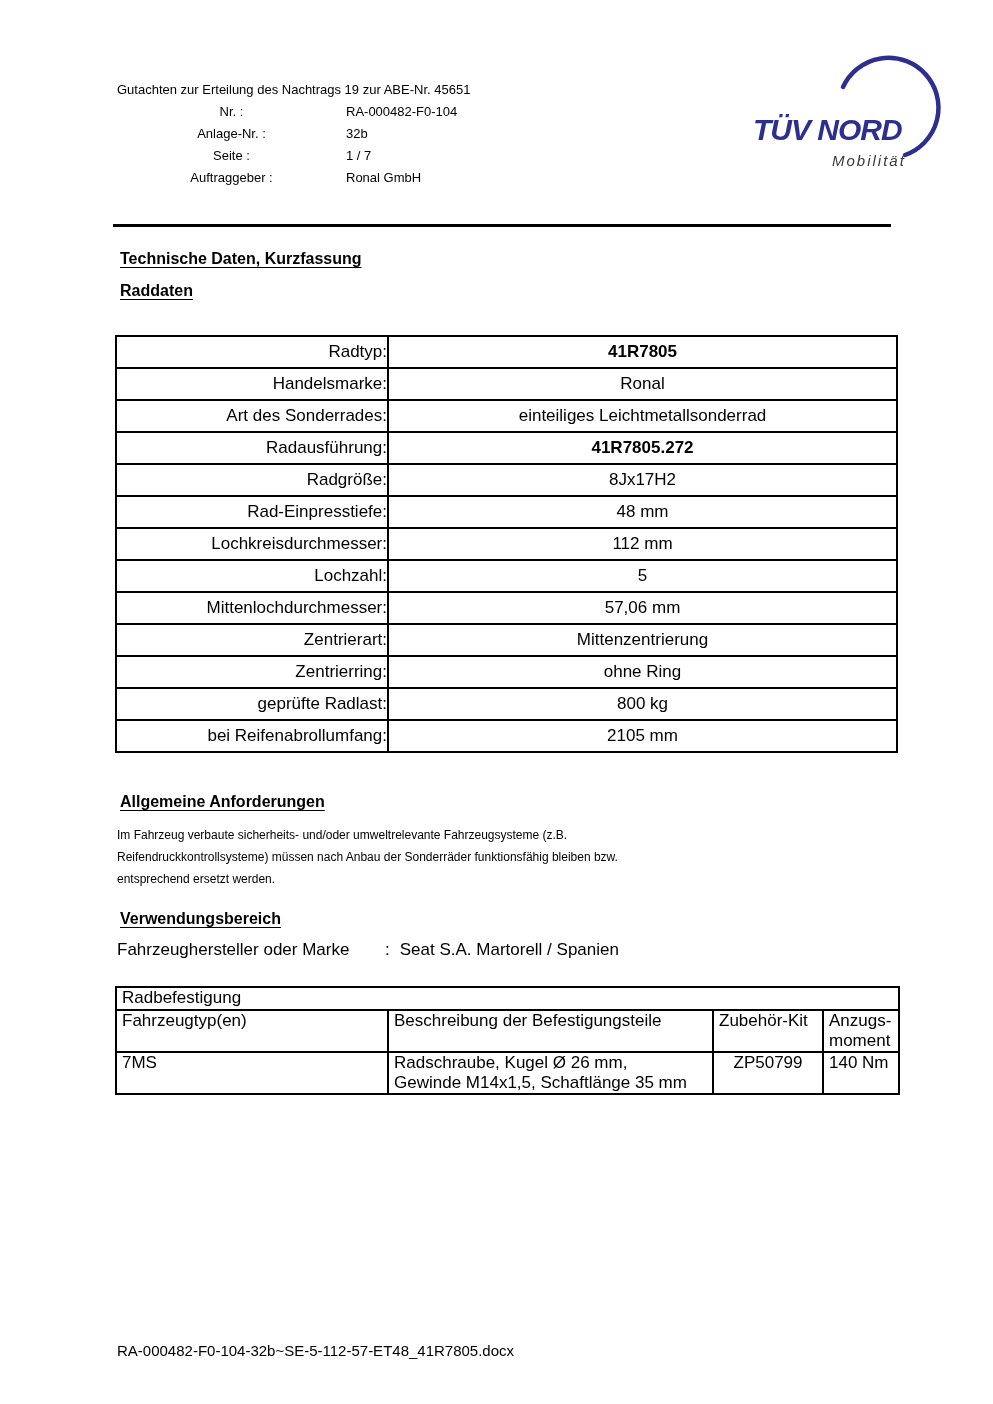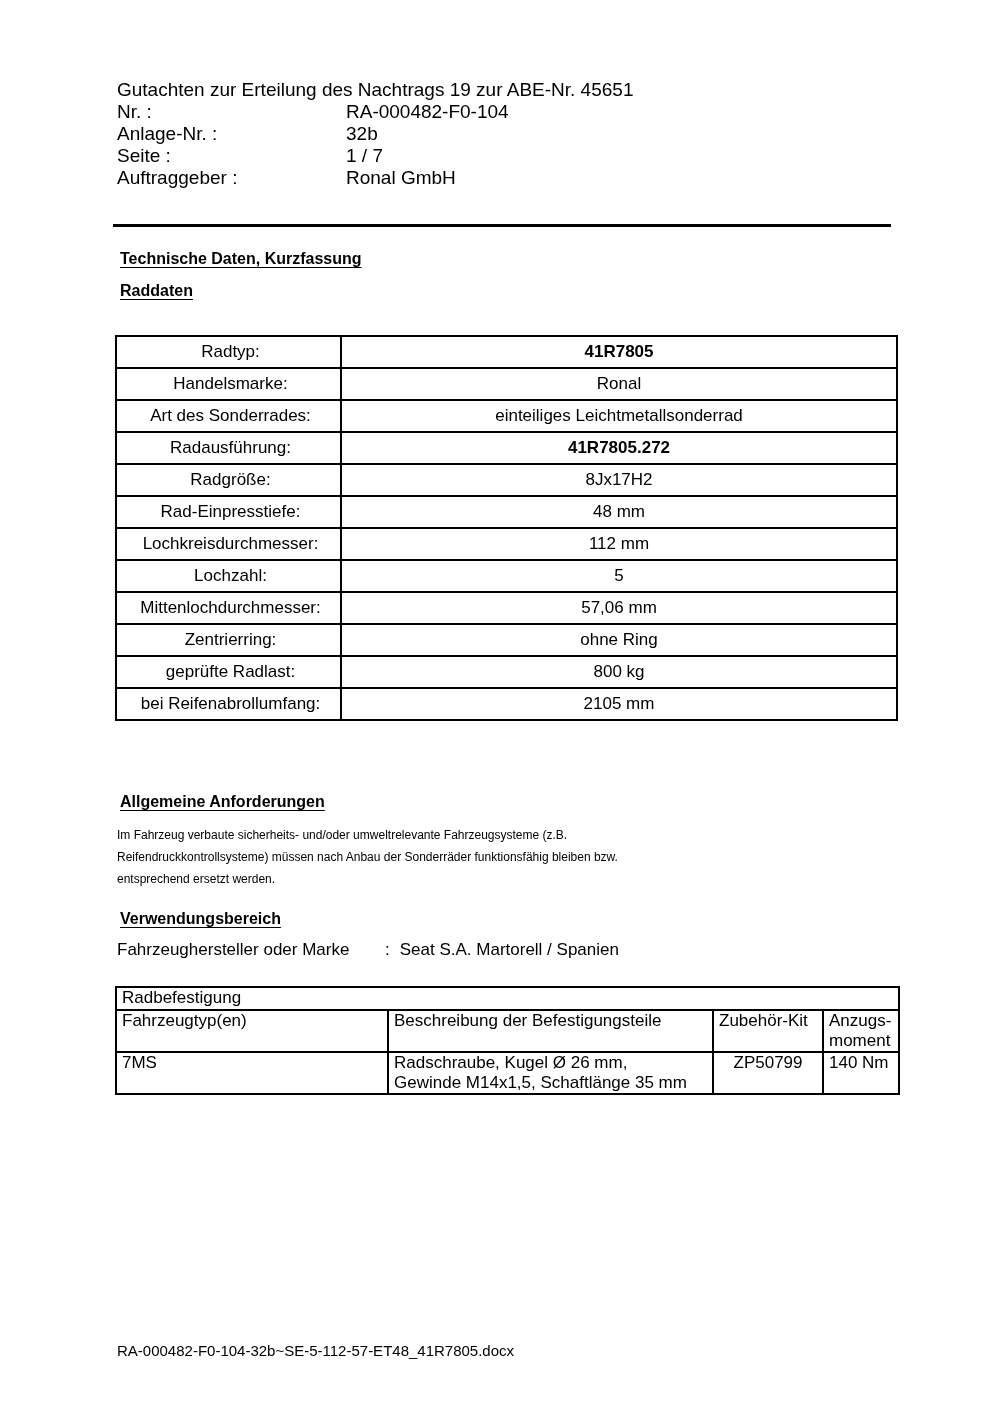--- a/index.html
+++ b/index.html
@@ -7,41 +7,41 @@
   .page {
     position:relative;
     width:993px; height:1404px;
     background:#ffffff;
     margin:0 auto;
     font-family:"Liberation Sans", sans-serif;
     color:#000;
     overflow:hidden;
   }
   
-  .doc-header { position:absolute; left:117px; top:79px; font-size:19px; line-height:22px; }
+  .doc-header { position:absolute; left:117px; top:79px; font-size:13px; line-height:22px;text-align:center; }
   .doc-header .title-line { white-space:nowrap; }
   .hdr-row { display:flex; }
   .hdr-label { width:229px; flex:0 0 229px; }
   .hdr-value { white-space:nowrap; }
   
   .logo-wrap { position:absolute; left:748px; top:52px; width:200px; height:125px; }
   
   .hrule { position:absolute; left:113px; top:224px; width:778px; height:3px; background:#000; }
   
   .heading { position:absolute; left:120px; font-size:16px; font-weight:bold;
              text-decoration:underline; text-underline-offset:3px; white-space:nowrap; }
   .h-technische { top:250px; }
   .h-raddaten   { top:282px; }
   .h-allgemeine { top:793px; }
   .h-verwendung { top:910px; }
   
   .raddaten { position:absolute; left:115px; top:335px; width:783px;
               border-collapse:collapse; table-layout:fixed; font-size:17px; }
   .raddaten td { border:2px solid #000; height:32px; vertical-align:middle; }
-  .raddaten td.label-cell { width:225px; padding-left:4px; text-align:center; }
+  .raddaten td.label-cell { width:272px; padding-left:4px; text-align:right; }
   .raddaten td.value-cell { text-align:center; }
   .raddaten td.bold { font-weight:bold; }
   
   .para { position:absolute; left:117px; top:824px; width:810px;
           font-size:12px; line-height:22px; white-space:pre-line; }
   
   .vw-line { position:absolute; left:117px; top:940px; font-size:17px; display:flex; }
   .vw-label { width:268px; flex:0 0 268px; }
   .vw-sep { margin-right:10px; }
   
@@ -74,20 +74,27 @@
     <div class="hdr-row">
       <span class="hdr-label">Seite :</span>
       <span class="hdr-value">1 / 7</span>
     </div>
     <div class="hdr-row">
       <span class="hdr-label">Auftraggeber :</span>
       <span class="hdr-value">Ronal GmbH</span>
     </div>
   </div>
 
+  <div class="logo-wrap">
+    <svg width="200" height="125" viewBox="0 0 200 125" xmlns="http://www.w3.org/2000/svg">
+      <path d="M 95 35 A 50 50 0 1 1 157 103" fill="none" stroke="#2d2f8f" stroke-width="4.5" stroke-linecap="round"></path>
+      <text x="5" y="88" fill="#2d2f8f" font-family="Liberation Sans, sans-serif" font-size="30" font-weight="bold" font-style="italic" letter-spacing="-1">TÜV NORD</text>
+      <text x="84" y="114" fill="#3a3a3a" font-family="Liberation Sans, sans-serif" font-size="15" font-style="italic" letter-spacing="2">Mobilität</text>
+    </svg>
+  </div>
 
   <div class="hrule"></div>
 
   <div class="heading h-technische">Technische Daten, Kurzfassung</div>
   <div class="heading h-raddaten">Raddaten</div>
 
   <table class="raddaten">
     <tbody>
       <tr>
         <td class="label-cell">Radtyp:</td>
@@ -117,20 +124,24 @@
         <td class="label-cell">Lochkreisdurchmesser:</td>
         <td class="value-cell">112 mm</td>
       </tr>
       <tr>
         <td class="label-cell">Lochzahl:</td>
         <td class="value-cell">5</td>
       </tr>
       <tr>
         <td class="label-cell">Mittenlochdurchmesser:</td>
         <td class="value-cell">57,06 mm</td>
+      </tr>
+      <tr>
+        <td class="label-cell">Zentrierart:</td>
+        <td class="value-cell">Mittenzentrierung</td>
       </tr>
       <tr>
         <td class="label-cell">Zentrierring:</td>
         <td class="value-cell">ohne Ring</td>
       </tr>
       <tr>
         <td class="label-cell">geprüfte Radlast:</td>
         <td class="value-cell">800 kg</td>
       </tr>
       <tr>

